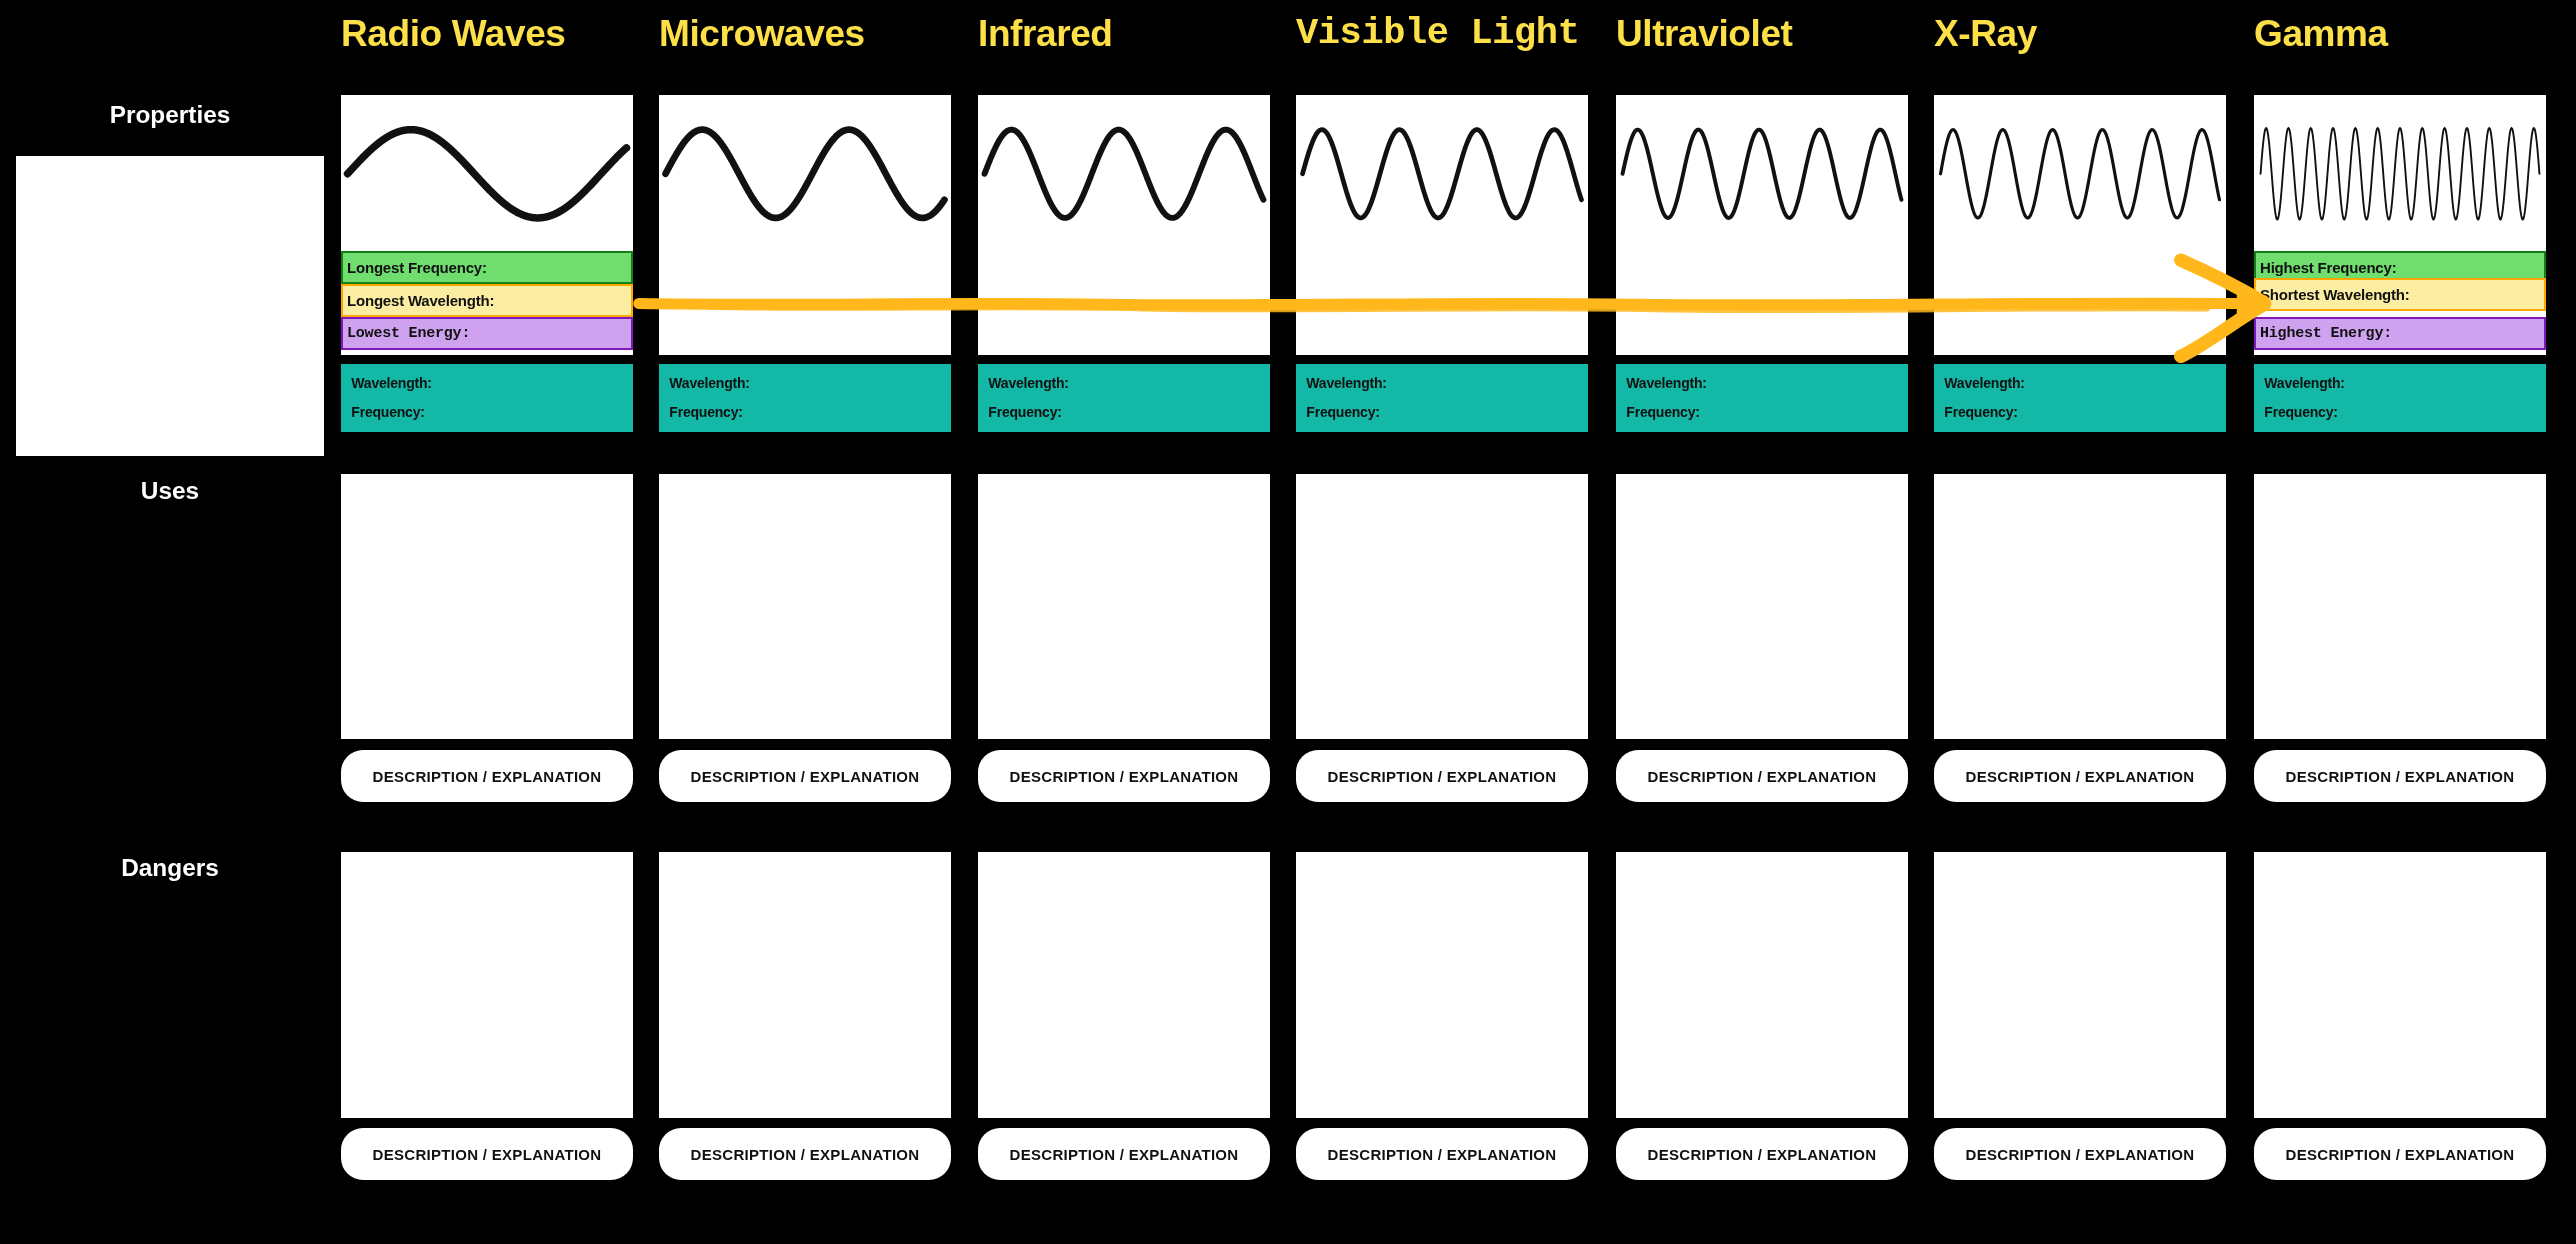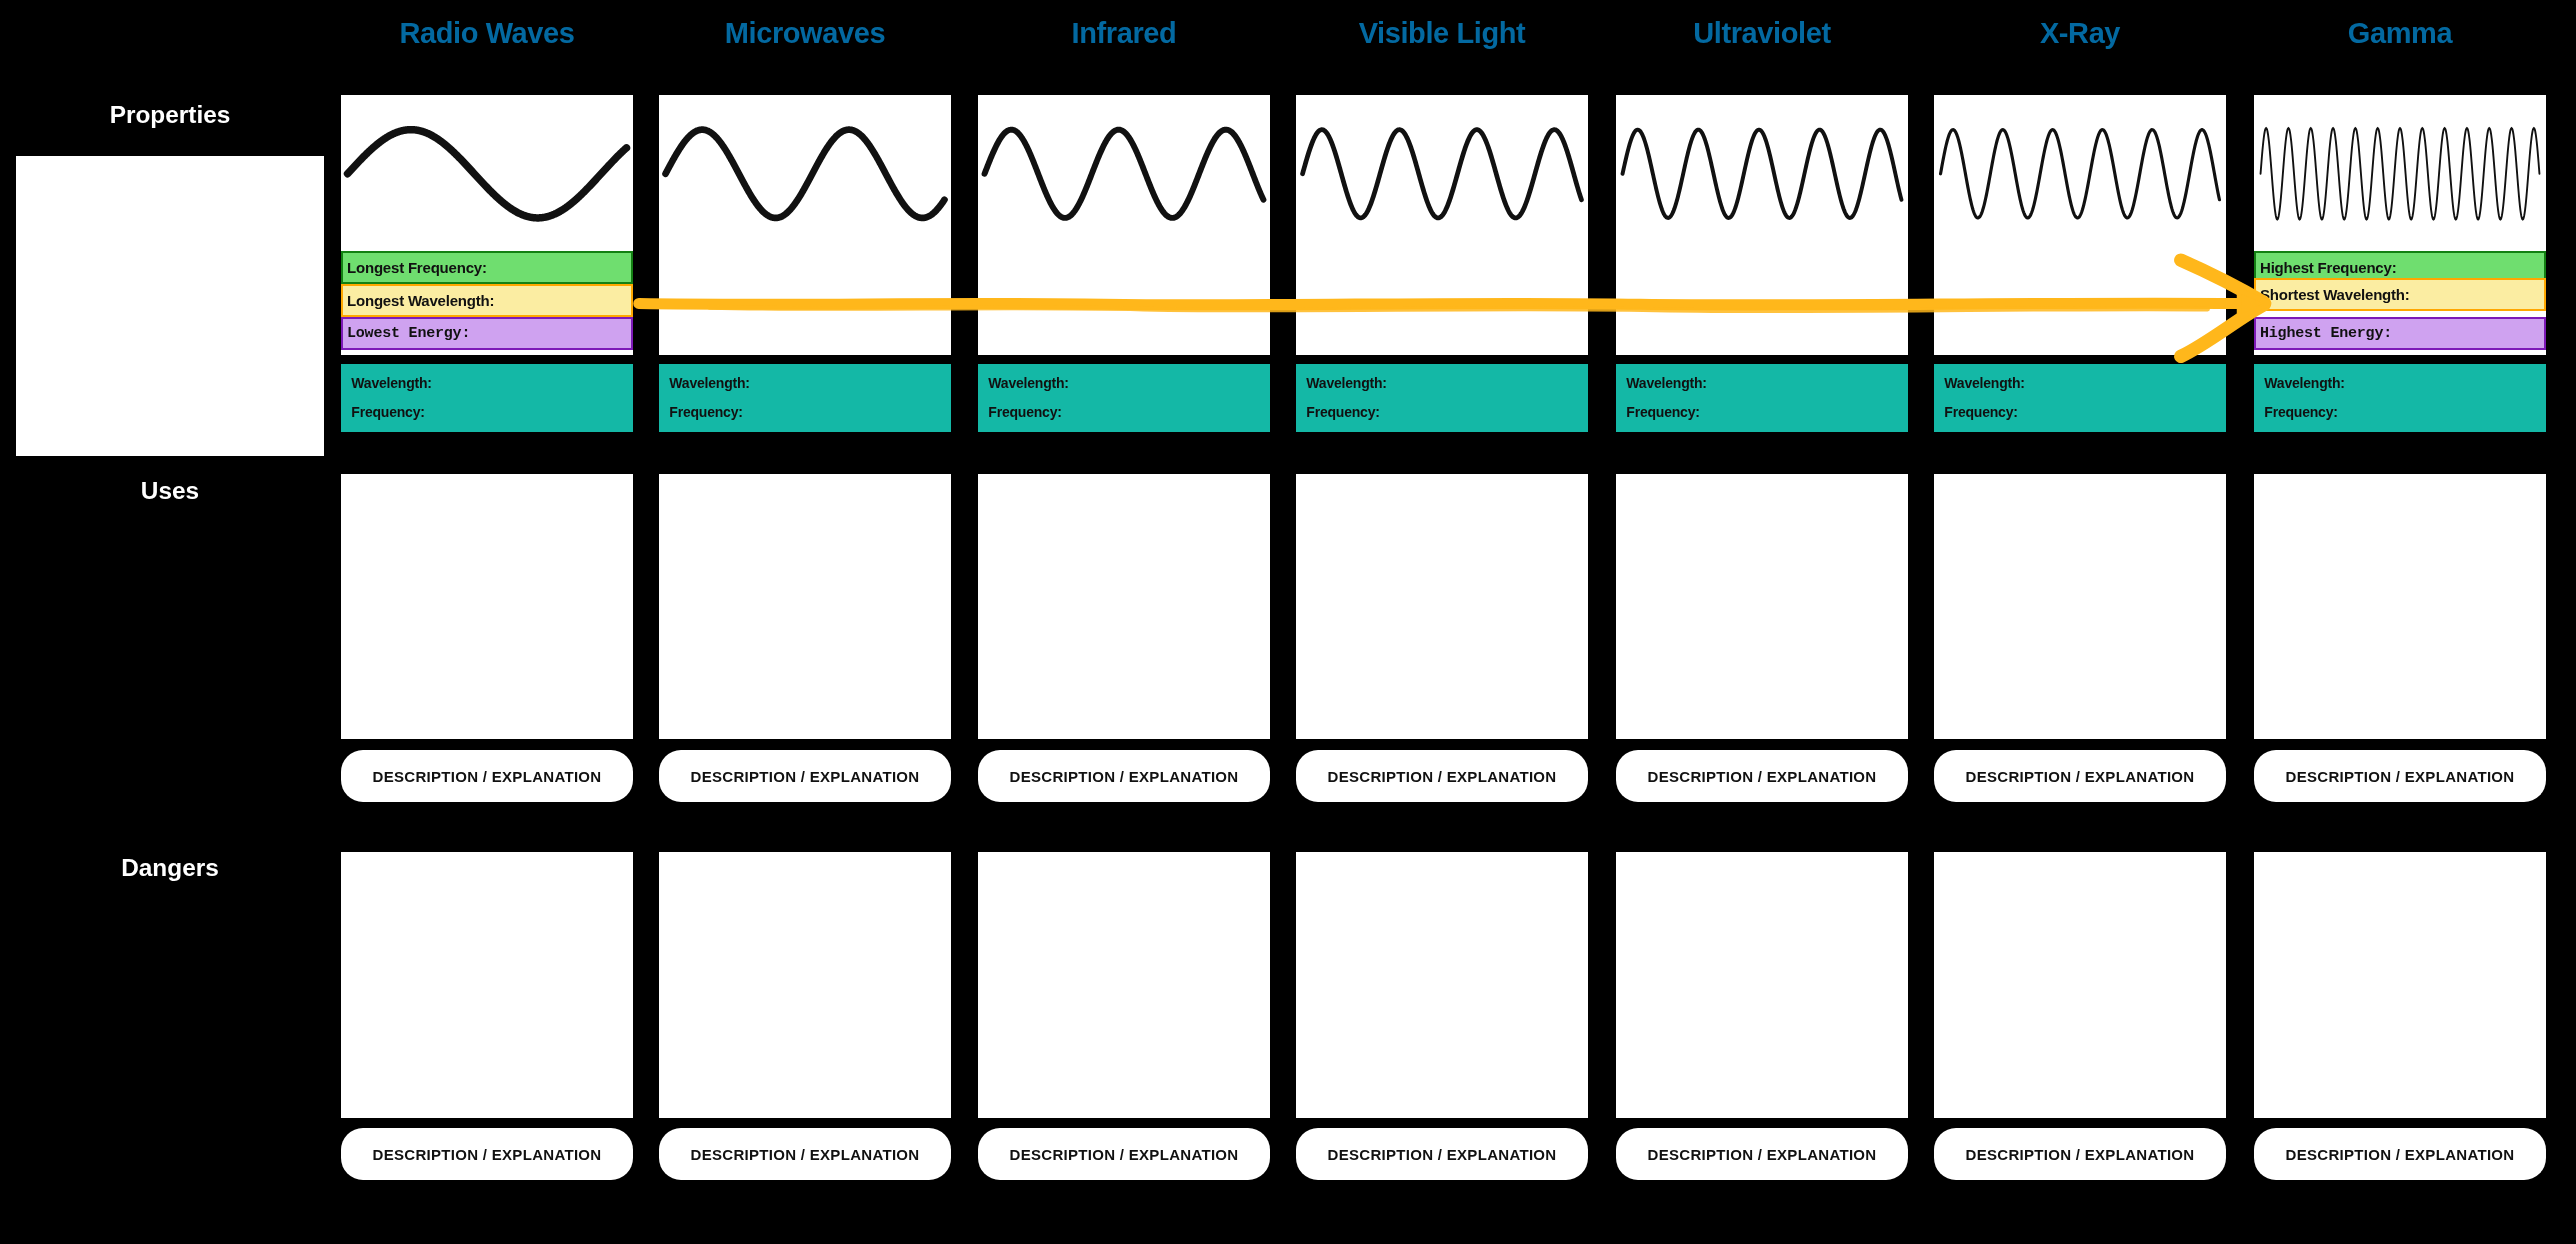--- a/index.html
+++ b/index.html
@@ -17,23 +17,22 @@
     background: #000000;
     overflow: hidden;
   }
 
   
   .col-header {
     position: absolute;
     top: 16px;
     height: 35px;
     line-height: 35px;
-    text-align: center;
-    color: #0369a1;
-    font-size: 29px;
+    color: #fde047;
+    font-size: 37px;
     font-weight: bold;
     letter-spacing: -0.4px;
     white-space: nowrap;
   }
 
   
   .row-label {
     position: absolute;
     left: 16px;
     width: 308px;
@@ -132,21 +131,21 @@
 
   <div class="col-header" style="left:341px;width:292px;">
     <span>Radio Waves</span>
   </div>
   <div class="col-header" style="left:659px;width:292px;">
     <span>Microwaves</span>
   </div>
   <div class="col-header" style="left:978px;width:292px;">
     <span>Infrared</span>
   </div>
-  <div class="col-header" style="left:1296px;width:292px;">
+  <div class="col-header" style="left:1296px;width:292px;font-family:Liberation Mono, monospace;">
     <span>Visible Light</span>
   </div>
   <div class="col-header" style="left:1616px;width:292px;">
     <span>Ultraviolet</span>
   </div>
   <div class="col-header" style="left:1934px;width:292px;">
     <span>X-Ray</span>
   </div>
   <div class="col-header" style="left:2254px;width:292px;">
     <span>Gamma</span>

